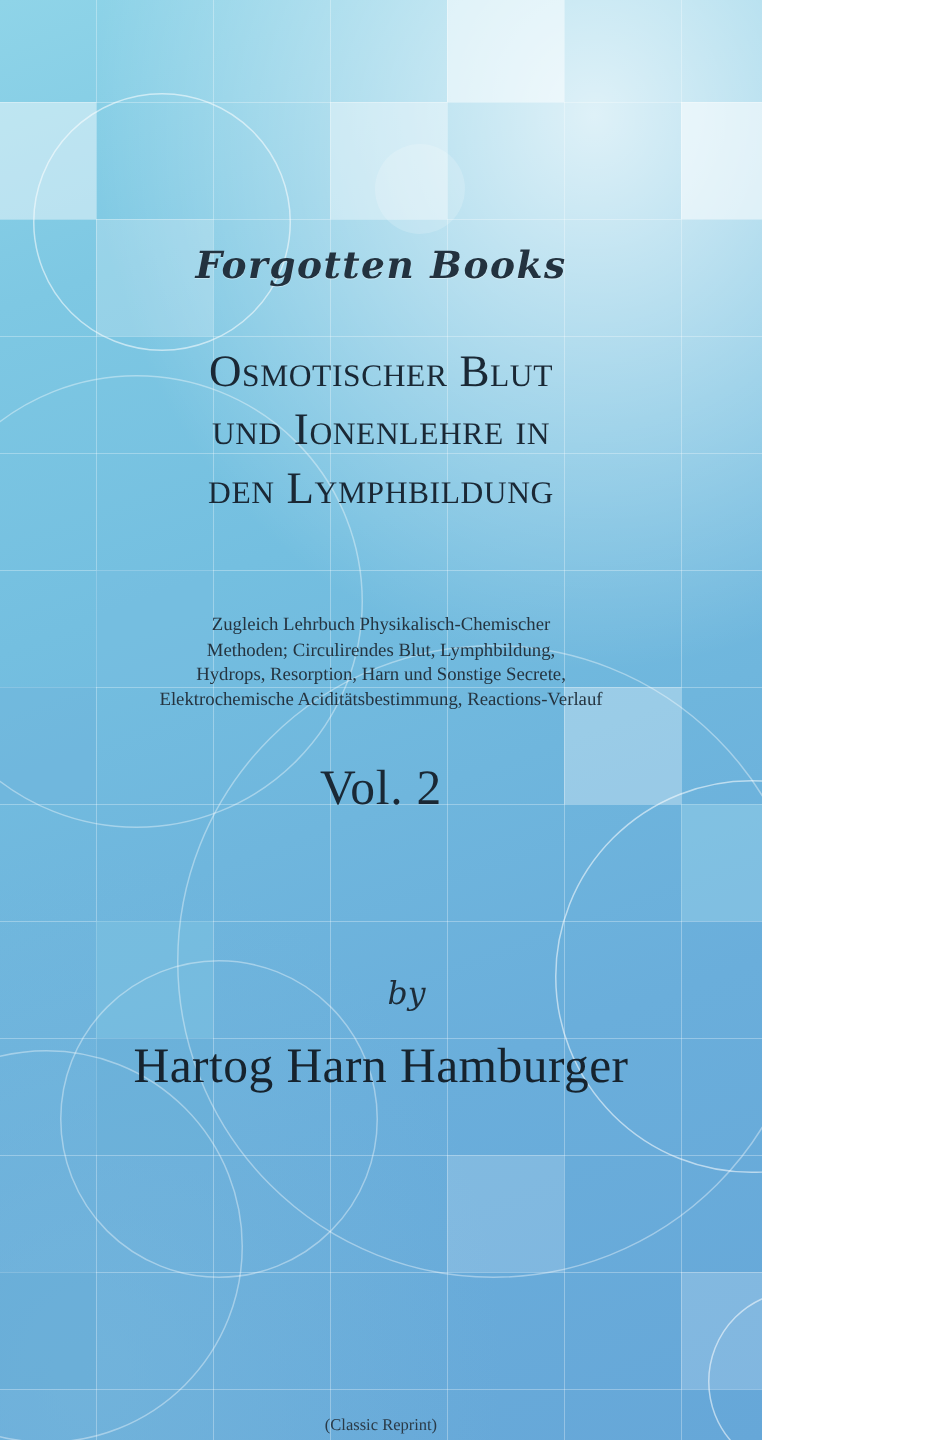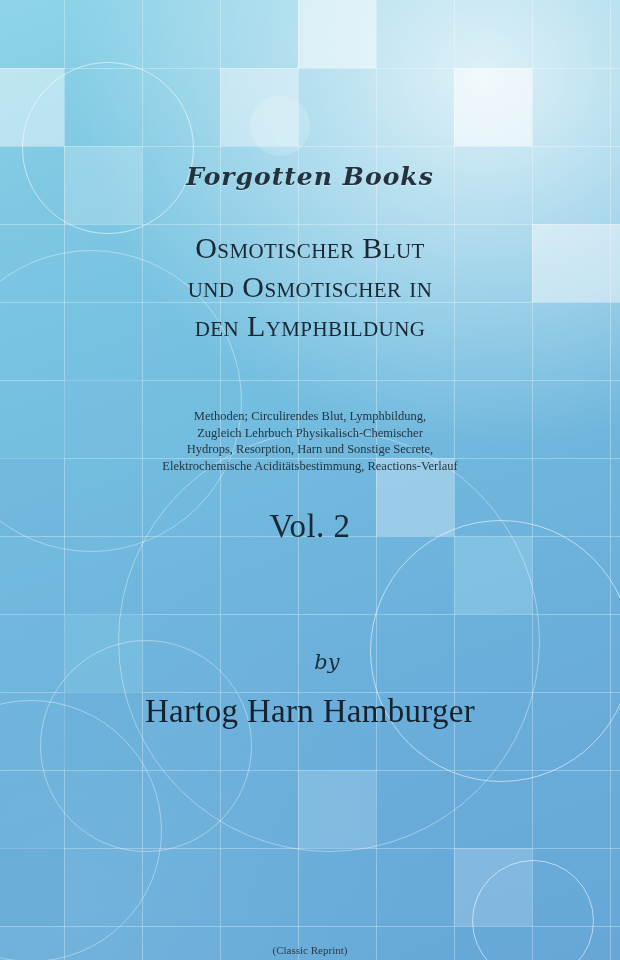--- a/index.html
+++ b/index.html
@@ -9,21 +9,21 @@
   }
   body {
     width: 620px;
     height: 960px;
     overflow: hidden;
     font-family: "Liberation Serif", serif;
   }
 
   #cover {
     position: relative;
-    width: 620px;
+    width: 508px;
     height: 960px;
     overflow: hidden;
     background: linear-gradient(160deg, #8fd4e8 0%, #7ec8e3 18%, #74bfe0 38%, #6fb6dd 55%, #6aaedb 72%, #66a7d8 100%);
   }
 
   
   .bg-layer {
     position: absolute;
     inset: 0;
     pointer-events: none;
@@ -196,27 +196,27 @@
   </div>
 
   <div class="content">
 
     <div class="brand">
       <span>Forgotten</span><span class="gap"></span><span>Books</span>
     </div>
 
     <div class="title">
       <div>Osmotischer Blut</div>
-      <div>und Osmotischer in</div>
+      <div>und Ionenlehre in</div>
       <div>den Lymphbildung</div>
     </div>
 
     <div class="subtitle">
+      <div>Zugleich Lehrbuch Physikalisch-Chemischer</div>
       <div>Methoden; Circulirendes Blut, Lymphbildung,</div>
-      <div>Zugleich Lehrbuch Physikalisch-Chemischer</div>
       <div>Hydrops, Resorption, Harn und Sonstige Secrete,</div>
       <div>Elektrochemische Aciditätsbestimmung, Reactions-Verlauf</div>
     </div>
 
     <div class="volume">Vol. 2</div>
 
     <div class="byline">by</div>
 
     <div class="author">Hartog Harn Hamburger</div>
 

